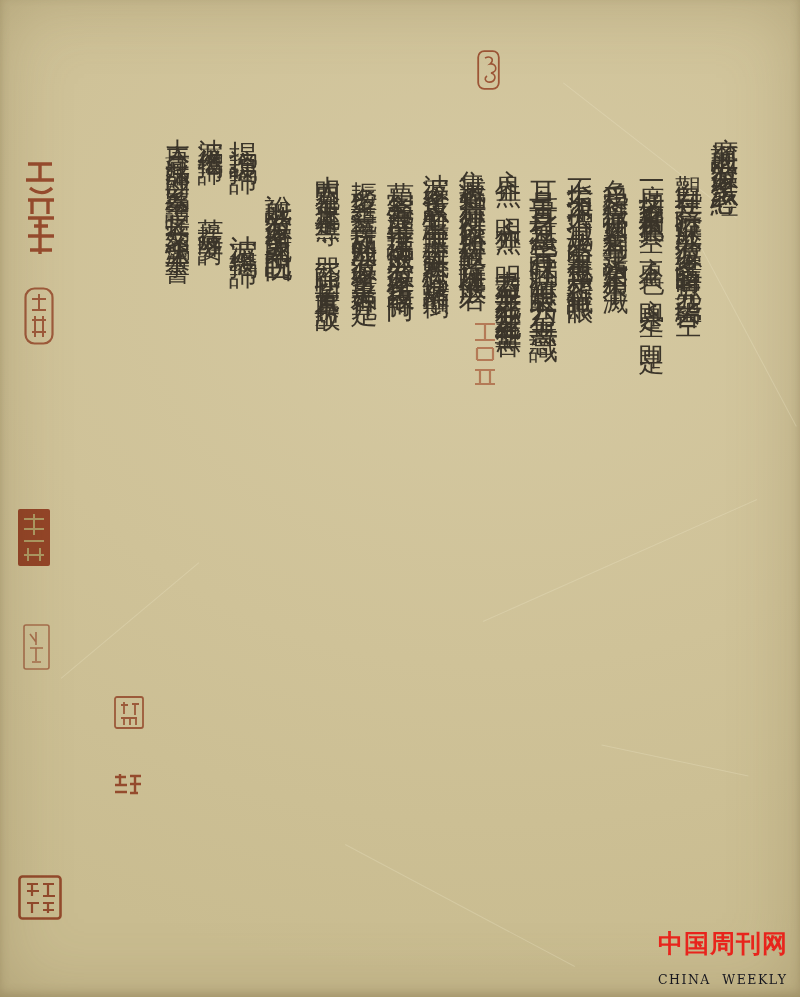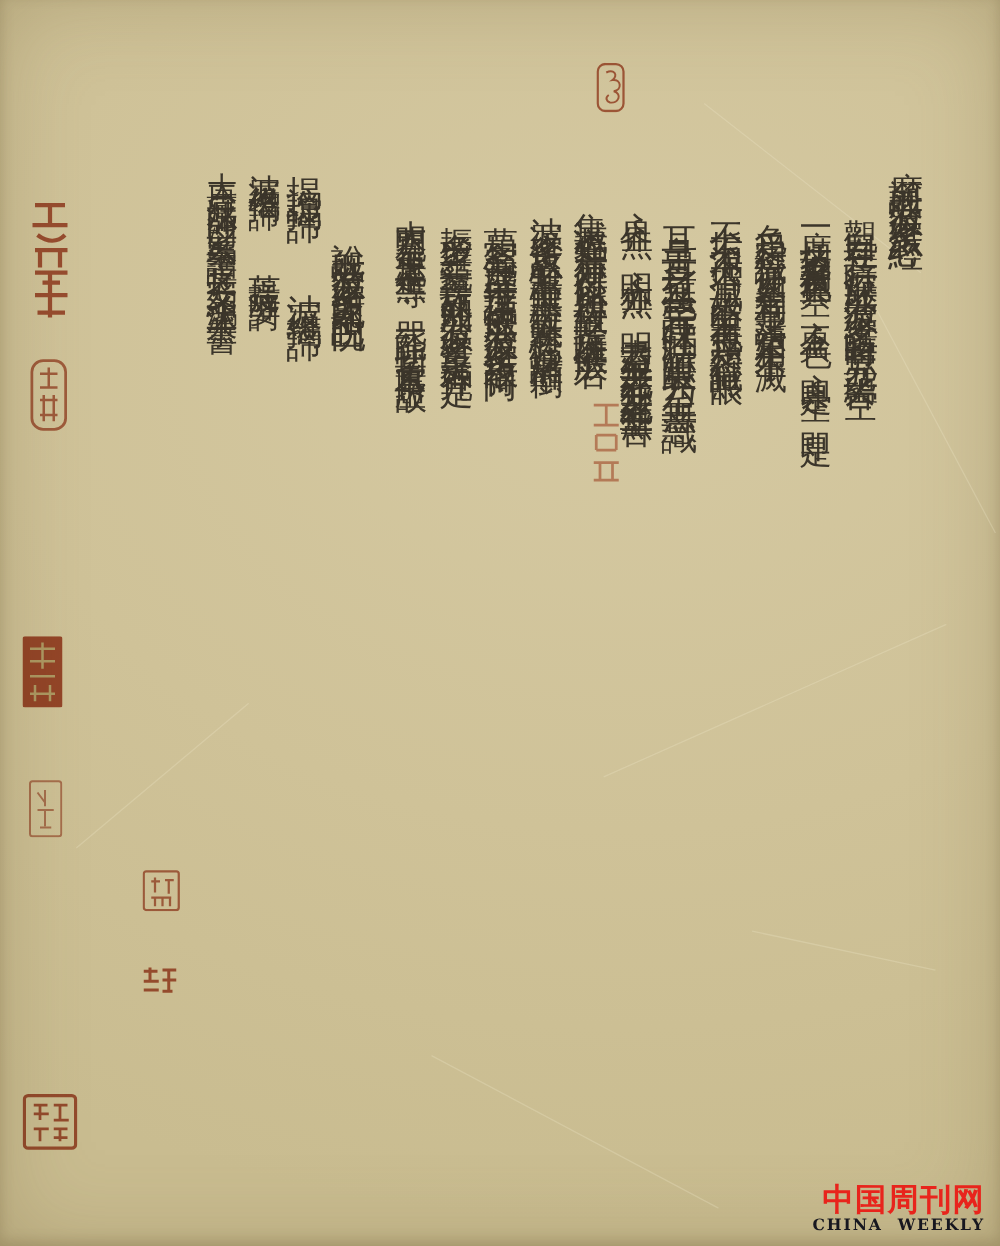--- a/index.html
+++ b/index.html
@@ -54,29 +54,29 @@
   .seal-b{left:18px;top:160px;width:44px;height:100px;}
   .seal-c{left:24px;top:287px;width:30px;height:58px;opacity:.75;}
   .seal-d{left:18px;top:509px;width:32px;height:57px;opacity:.9;}
   .seal-e{left:23px;top:624px;width:27px;height:46px;opacity:.6;}
   .seal-f{left:114px;top:696px;width:30px;height:33px;opacity:.75;}
   .seal-g{left:111px;top:771px;width:33px;height:28px;}
   .seal-h{left:18px;top:875px;width:44px;height:45px;}
   .seal-i{left:467px;top:318px;width:36px;height:70px;color:#c05a3c;opacity:.6;}
 
   
-  .watermark{position:absolute;right:12px;bottom:11px;text-align:right;}
+  .watermark{position:absolute;right:12px;bottom:11px;text-align:left;}
   .wm-cn{
     font-family:"DejaVu Sans","Liberation Sans",sans-serif;
     font-weight:bold;font-size:25px;letter-spacing:1px;color:#e8241c;line-height:1;
   }
   .wm-en{
     font-family:"DejaVu Serif","Liberation Serif",serif;
-    font-weight:bold;font-size:12.5px;letter-spacing:1.5px;word-spacing:6px;
-    color:#17171f;margin-top:2px;line-height:1;
+    font-weight:normal;font-size:12.5px;letter-spacing:1.5px;word-spacing:6px;
+    color:#17171f;margin-top:18px;line-height:1;
   }
 </style>
 </head>
 <body>
 
 <div class="paper">
 
   <i class="streak s1"></i>
   <i class="streak s2"></i>
   <i class="streak s3"></i>

